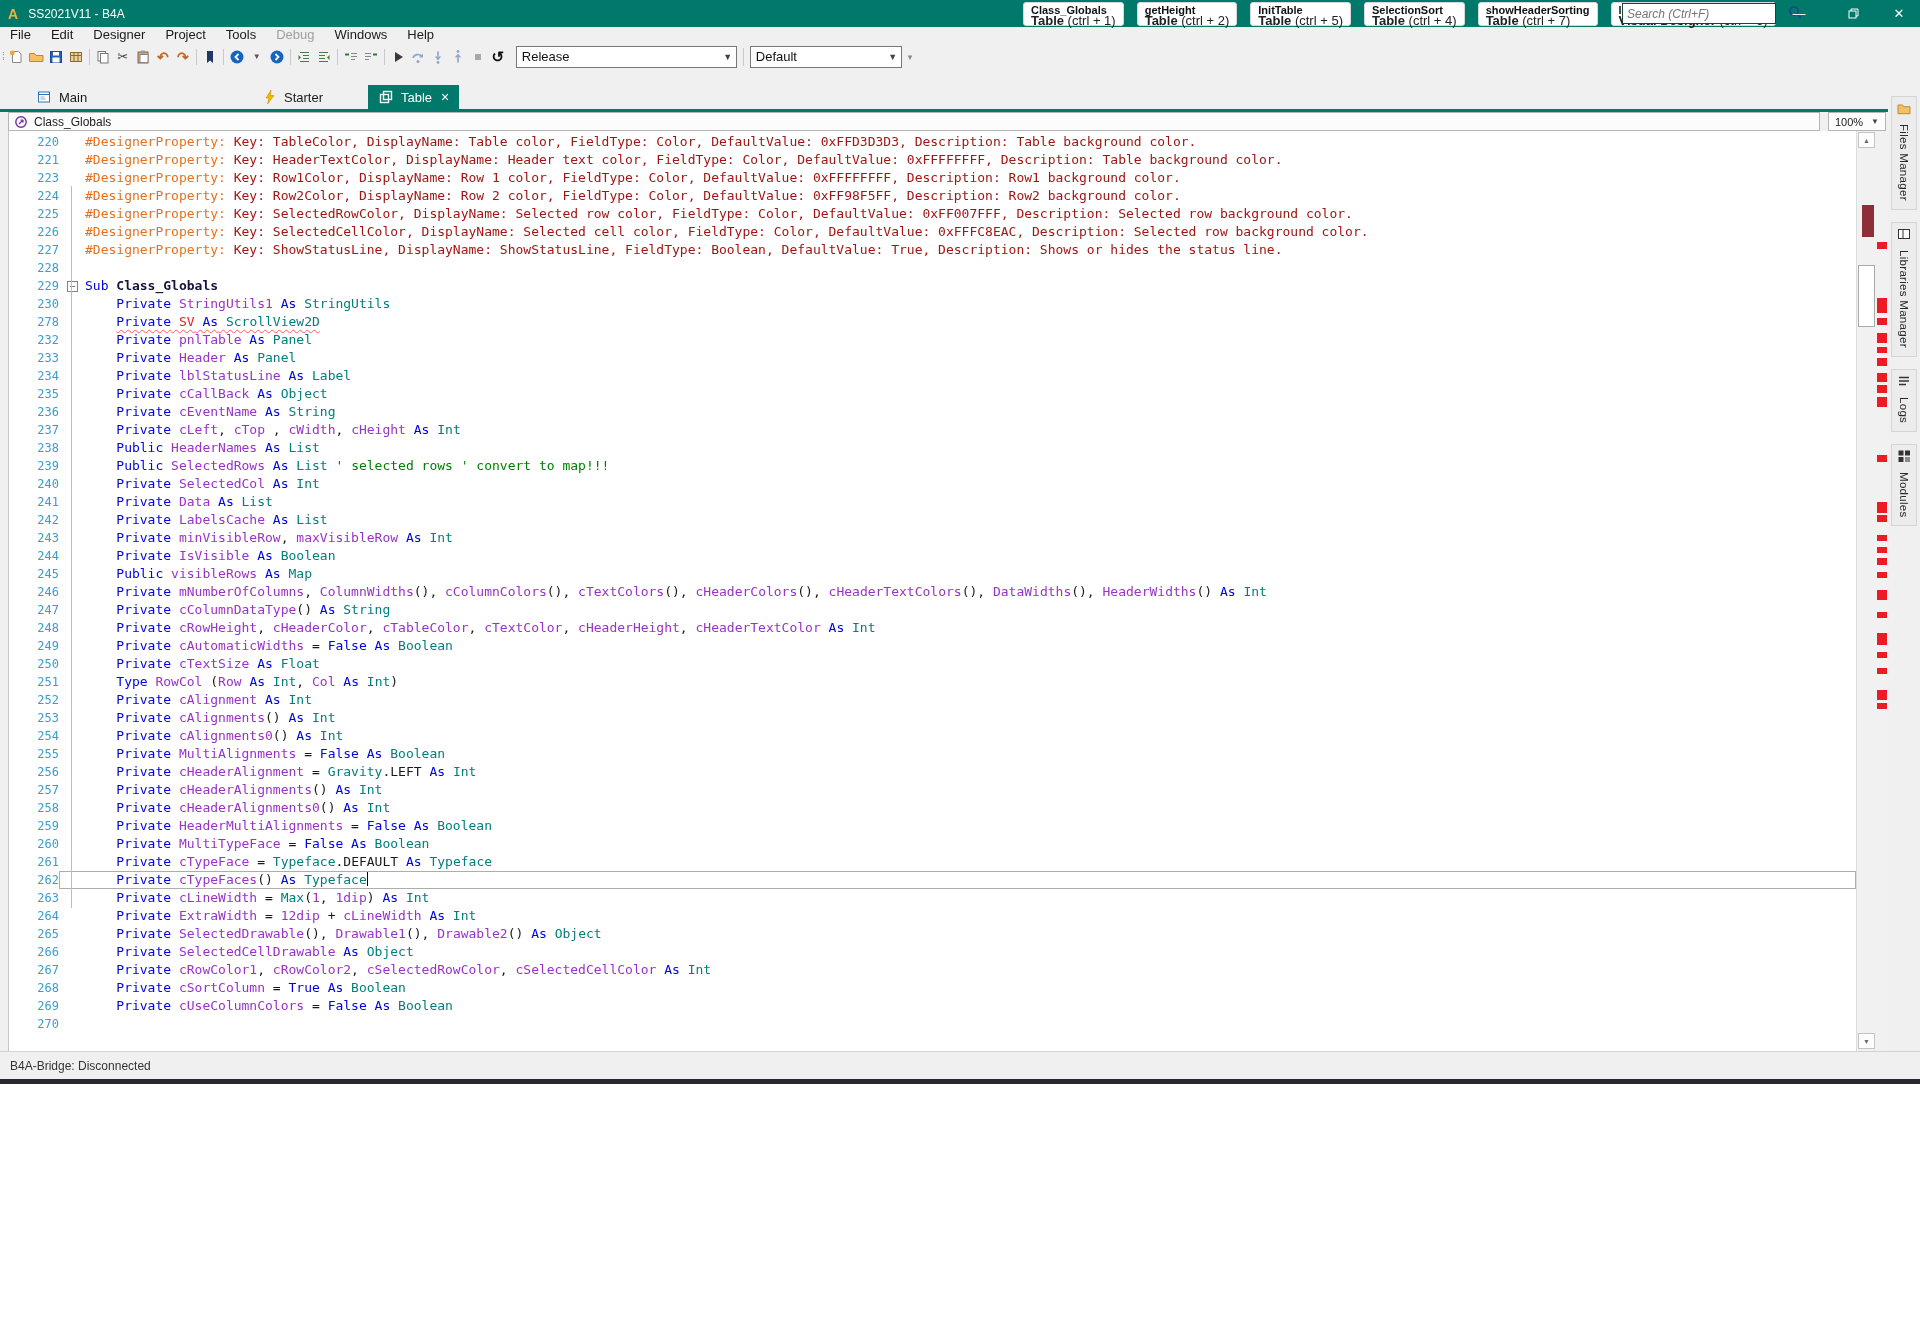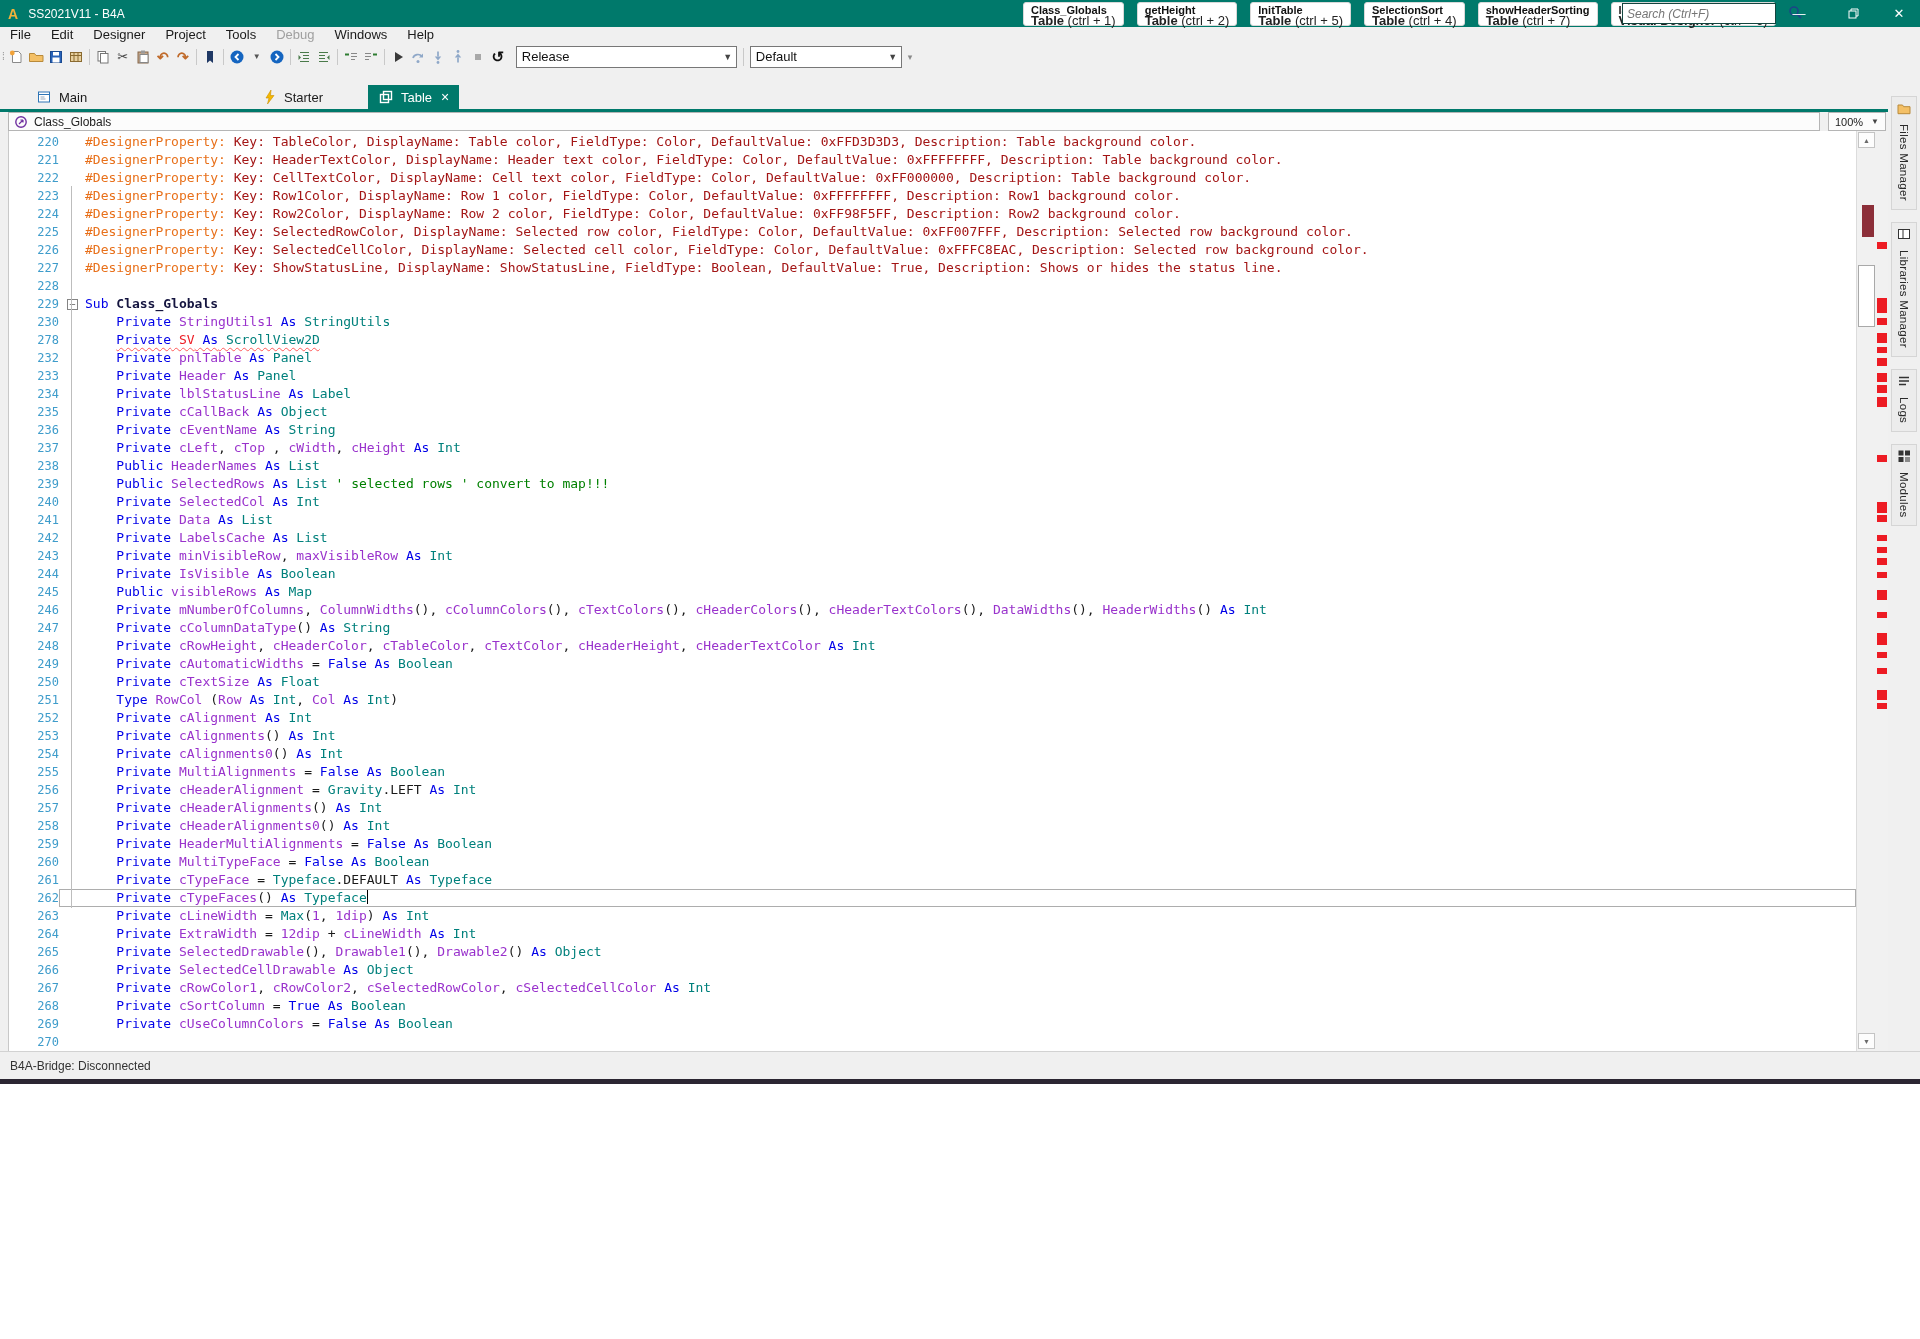--- a/index.html
+++ b/index.html
@@ -328,21 +328,20 @@
   <span id="breadcrumb-label">Class_Globals</span>
 </div>
 <div id="zoom-select" class="abs">
   <span class="val">100%</span>
     <span class="car">▼</span>
 </div>
 
 <div id="editor" class="abs">
     <div class="code-line"><span class="ln">220</span><div class="line-body"><span class="fold-col"></span><span class="code-text"><span class="tk-d">#DesignerProperty:</span><span class="tk-a"> Key: TableColor, DisplayName: Table color, FieldType: Color, DefaultValue: 0xFFD3D3D3, Description: Table background color.</span></span></div></div>
     <div class="code-line"><span class="ln">221</span><div class="line-body"><span class="fold-col"></span><span class="code-text"><span class="tk-d">#DesignerProperty:</span><span class="tk-a"> Key: HeaderTextColor, DisplayName: Header text color, FieldType: Color, DefaultValue: 0xFFFFFFFF, Description: Table background color.</span></span></div></div>
-    <div class="code-line"><span class="ln">222</span><div class="line-body"><span class="fold-col"></span><span class="code-text"><span class="tk-d">#DesignerProperty:</span><span class="tk-a"> Key: CellTextColor, DisplayName: Cell text color, FieldType: Color, DefaultValue: 0xFF000000, Description: Table background color.</span></span></div></div>
     <div class="code-line"><span class="ln">223</span><div class="line-body"><span class="fold-col"></span><span class="code-text"><span class="tk-d">#DesignerProperty:</span><span class="tk-a"> Key: Row1Color, DisplayName: Row 1 color, FieldType: Color, DefaultValue: 0xFFFFFFFF, Description: Row1 background color.</span></span></div></div>
     <div class="code-line"><span class="ln">224</span><div class="line-body"><span class="fold-col"></span><span class="code-text"><span class="tk-d">#DesignerProperty:</span><span class="tk-a"> Key: Row2Color, DisplayName: Row 2 color, FieldType: Color, DefaultValue: 0xFF98F5FF, Description: Row2 background color.</span></span></div></div>
     <div class="code-line"><span class="ln">225</span><div class="line-body"><span class="fold-col"></span><span class="code-text"><span class="tk-d">#DesignerProperty:</span><span class="tk-a"> Key: SelectedRowColor, DisplayName: Selected row color, FieldType: Color, DefaultValue: 0xFF007FFF, Description: Selected row background color.</span></span></div></div>
     <div class="code-line"><span class="ln">226</span><div class="line-body"><span class="fold-col"></span><span class="code-text"><span class="tk-d">#DesignerProperty:</span><span class="tk-a"> Key: SelectedCellColor, DisplayName: Selected cell color, FieldType: Color, DefaultValue: 0xFFFC8EAC, Description: Selected row background color.</span></span></div></div>
     <div class="code-line"><span class="ln">227</span><div class="line-body"><span class="fold-col"></span><span class="code-text"><span class="tk-d">#DesignerProperty:</span><span class="tk-a"> Key: ShowStatusLine, DisplayName: ShowStatusLine, FieldType: Boolean, DefaultValue: True, Description: Shows or hides the status line.</span></span></div></div>
     <div class="code-line"><span class="ln">228</span><div class="line-body"><span class="fold-col"></span><span class="code-text"></span></div></div>
     <div class="code-line"><span class="ln">229</span><div class="line-body"><span class="fold-col"><span class="fold-box">–</span></span><span class="code-text"><span class="tk-k">Sub</span><span class="tk-s"> Class_Globals</span></span></div></div>
     <div class="code-line"><span class="ln">230</span><div class="line-body"><span class="fold-col"></span><span class="code-text"><span class="tk-k">    Private</span><span class="tk-i"> StringUtils1</span><span class="tk-k"> As</span><span class="tk-t"> StringUtils</span></span></div></div>
     <div class="code-line"><span class="ln">278</span><div class="line-body"><span class="fold-col"></span><span class="code-text"><span class="tk-p">    </span><span class="wavy"><span class="tk-k">Private</span><span class="tk-e"> SV</span><span class="tk-k"> As</span><span class="tk-t"> ScrollView2D</span></span></span></div></div>
     <div class="code-line"><span class="ln">232</span><div class="line-body"><span class="fold-col"></span><span class="code-text"><span class="tk-k">    Private</span><span class="tk-i"> pnlTable</span><span class="tk-k"> As</span><span class="tk-t"> Panel</span></span></div></div>

